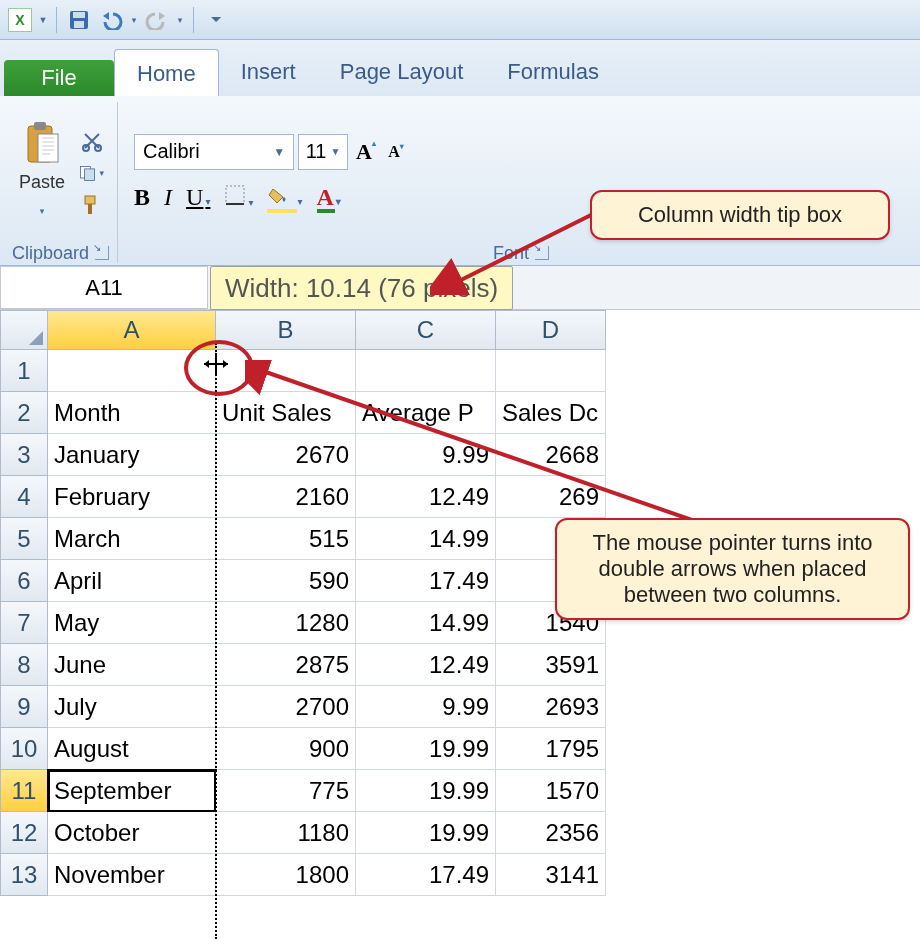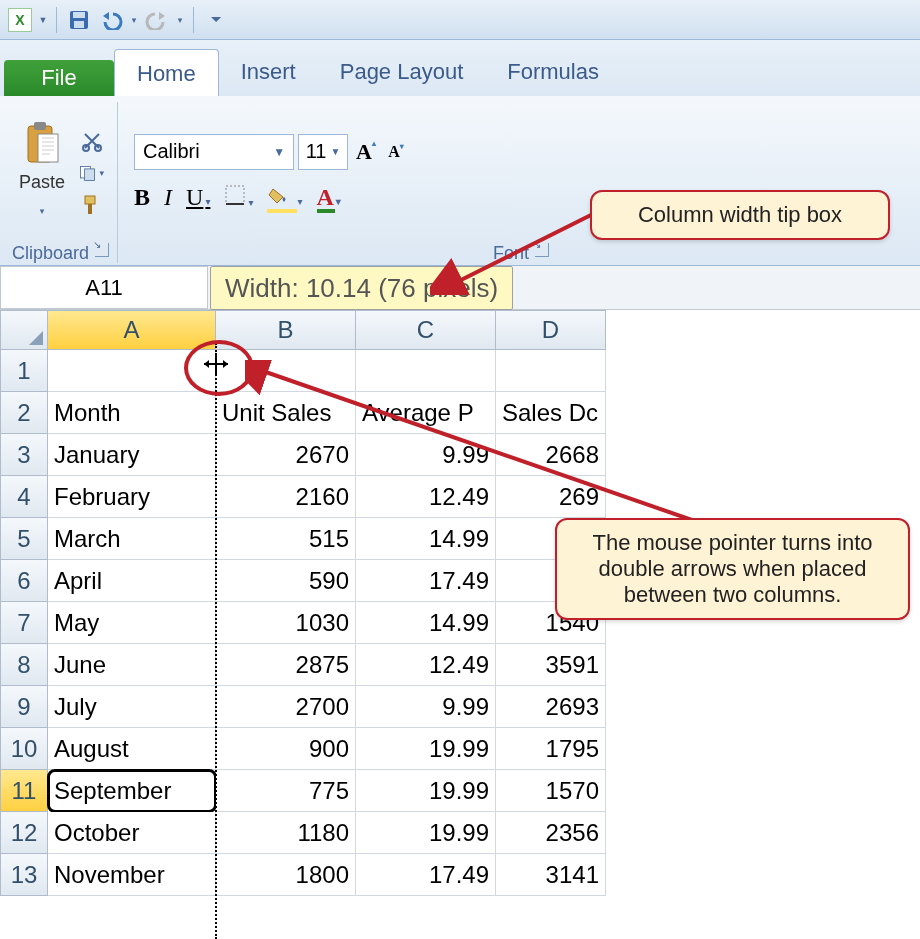--- a/index.html
+++ b/index.html
@@ -16,21 +16,21 @@
   .ribbon-tabs { height: 56px; background: linear-gradient(#e8f0f8,#dce8f4); display:flex; align-items:flex-end; padding: 0; }
   .file-tab { width: 110px; height: 36px; margin-left:4px; background: linear-gradient(#3fa03a,#2a8a2a); color:#fff; font-size:22px; display:flex; align-items:center; justify-content:center; border-radius:4px 4px 0 0; }
   .rtab { height: 48px; padding: 0 22px; font-size:22px; color:#3a5a8a; display:flex; align-items:center; cursor:default; }
   .rtab.active { background:#fff; color:#3a5a8a; border:1px solid #9db8d8; border-bottom:none; border-radius:4px 4px 0 0; position:relative; top:1px; }
 
   
   .ribbon { height: 170px; background: linear-gradient(#f4f8fc,#dce8f4); border-bottom:1px solid #9db8d8; display:flex; padding:6px 4px 2px 4px; gap:8px; position:relative; }
   .group { display:flex; flex-direction:column; padding:0 8px; border-right:1px solid #b8cce0; }
   .group.last { border-right:none; }
   .group-body { flex:1; display:flex; align-items:center; gap:6px; }
-  .group-label { height:20px; font-size:18px; color:#4a6a9a; text-align:center; display:flex; justify-content:center; align-items:flex-start; gap:6px; }
+  .group-label { height:20px; font-size:18px; color:#4a6a9a; text-align:center; display:flex; justify-content:center; align-items:center; gap:6px; }
   .dialog-launch { width:14px; height:14px; border:1px solid #7a9ac0; border-top:none; border-left:none; position:relative; }
   .dialog-launch::after { content:"↘"; position:absolute; font-size:10px; color:#4a6a9a; top:-4px; left:-2px; }
 
   .paste-big { width:60px; display:flex; flex-direction:column; align-items:center; gap:4px; }
   .paste-big .label { font-size:18px; color:#333; }
   .mini-btns { display:flex; flex-direction:column; gap:6px; }
   .mini-btn { width:28px; height:26px; display:flex; align-items:center; justify-content:center; }
 
   .font-row { display:flex; align-items:center; gap:4px; }
   .font-name { width:160px; height:36px; background:#fff; border:1px solid #9db8d8; font-size:20px; padding:0 8px; display:flex; align-items:center; justify-content:space-between; }
@@ -54,21 +54,21 @@
   
   .grid { display:grid; grid-template-columns: 48px 168px 140px 140px 110px; font-size:24px; }
   .corner { background:linear-gradient(#f4f8fc,#e0e8f0); border:1px solid #b0bccc; position:relative; height:40px;}
   .corner::after { content:""; position:absolute; right:4px; bottom:4px; width:0; height:0; border-left:14px solid transparent; border-bottom:14px solid #8aa0b8; }
   .colhdr { background:linear-gradient(#f4f8fc,#e0e8f0); border:1px solid #b0bccc; border-left:none; text-align:center; color:#33506a; height:40px; display:flex; align-items:center; justify-content:center; }
   .colhdr.sel { background:linear-gradient(#ffe890,#ffd040); }
   .rowhdr { background:linear-gradient(#f4f8fc,#e0e8f0); border:1px solid #b0bccc; border-top:none; text-align:center; color:#33506a; height:42px; display:flex; align-items:center; justify-content:center; }
   .rowhdr.sel { background:linear-gradient(#ffe890,#ffd040); }
   .cell { border-right:1px solid #d0d8e0; border-bottom:1px solid #d0d8e0; height:42px; display:flex; align-items:center; padding:0 6px; background:#fff; overflow:hidden; white-space:nowrap; }
   .cell.num { justify-content:flex-end; }
-  .cell.selected { outline:3px solid #000; outline-offset:-2px;border-radius:7px; }
+  .cell.selected { outline:3px solid #000; outline-offset:-2px; }
 
   
   .resize-line { position:absolute; left:215px; top:343px; width:0; height:596px; border-left:2px dotted #000; z-index:4; pointer-events:none; }
 
   
   .resize-cursor { position:absolute; left:216px; top:364px; z-index:6; pointer-events:none; width:28px; height:28px; transform:translate(-50%,-50%); }
   .resize-cursor svg { width:28px; height:28px; }
 
   
   .red-circle { position:absolute; left:184px; top:340px; width:70px; height:56px; border:4px solid #c0202a; border-radius:50%; z-index:7; pointer-events:none; }
@@ -259,21 +259,21 @@
   <div class="cell num">7</div>
 
   <div class="rowhdr">6</div>
   <div class="cell">April</div>
   <div class="cell num">590</div>
   <div class="cell num">17.49</div>
   <div class="cell num">10</div>
 
   <div class="rowhdr">7</div>
   <div class="cell">May</div>
-  <div class="cell num">1030</div>
+  <div class="cell num">1280</div>
   <div class="cell num">14.99</div>
   <div class="cell num">1540</div>
 
   <div class="rowhdr">8</div>
   <div class="cell">June</div>
   <div class="cell num">2875</div>
   <div class="cell num">12.49</div>
   <div class="cell num">3591</div>
 
   <div class="rowhdr">9</div>

